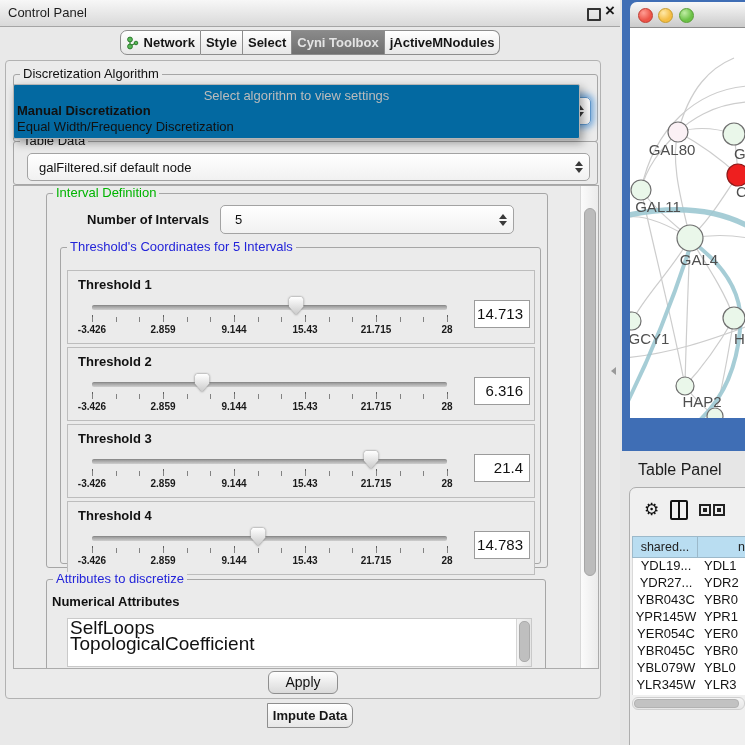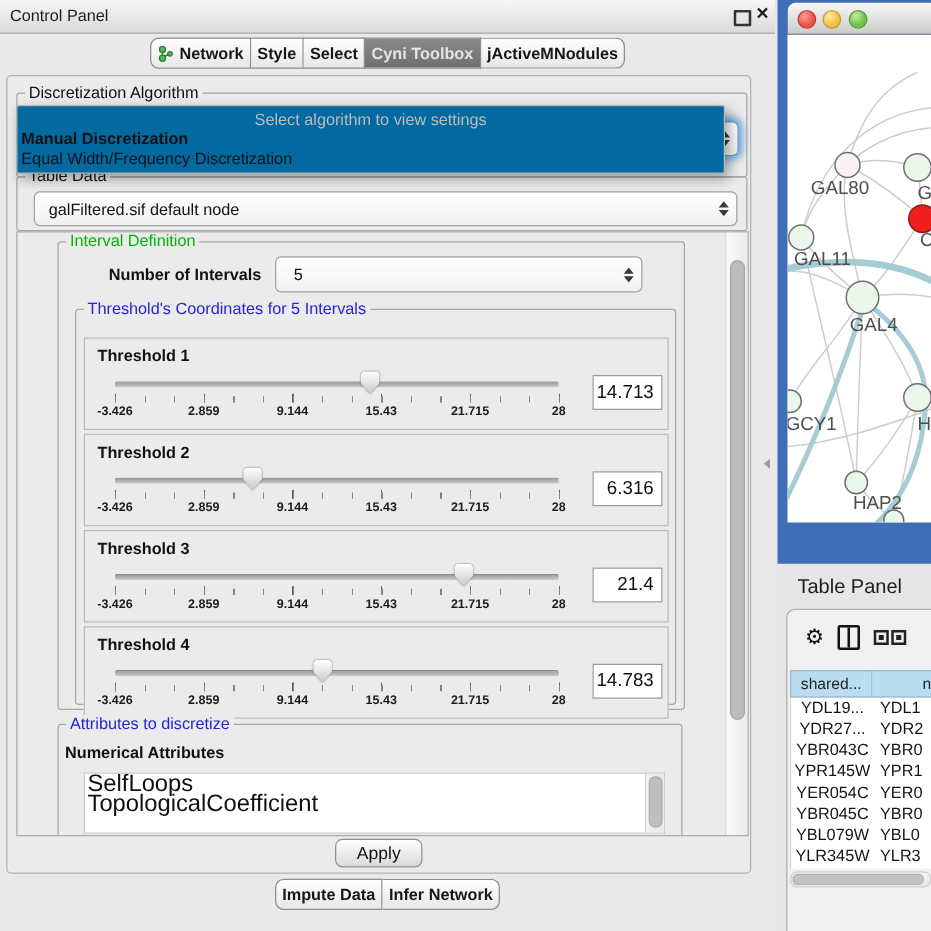--- a/index.html
+++ b/index.html
@@ -303,23 +303,20 @@
     <div class="vtrack">
         <div class="vthumb"></div>
       </div>
   </div>
 
   <div class="abs apply-btn">Apply</div>
 
   <div class="abs tabset" id="bottom-tabs">
       <div class="tab">
         <span>Impute Data</span>
-      </div>
-      <div class="tab">
-        <span>Infer Network</span>
       </div>
     </div>
 
   <div class="abs right">
     <div class="netwin">
       <div class="nettitle">
         <span class="light l-red"></span>
         <span class="light l-yel"></span>
         <span class="light l-grn"></span>
       </div>

